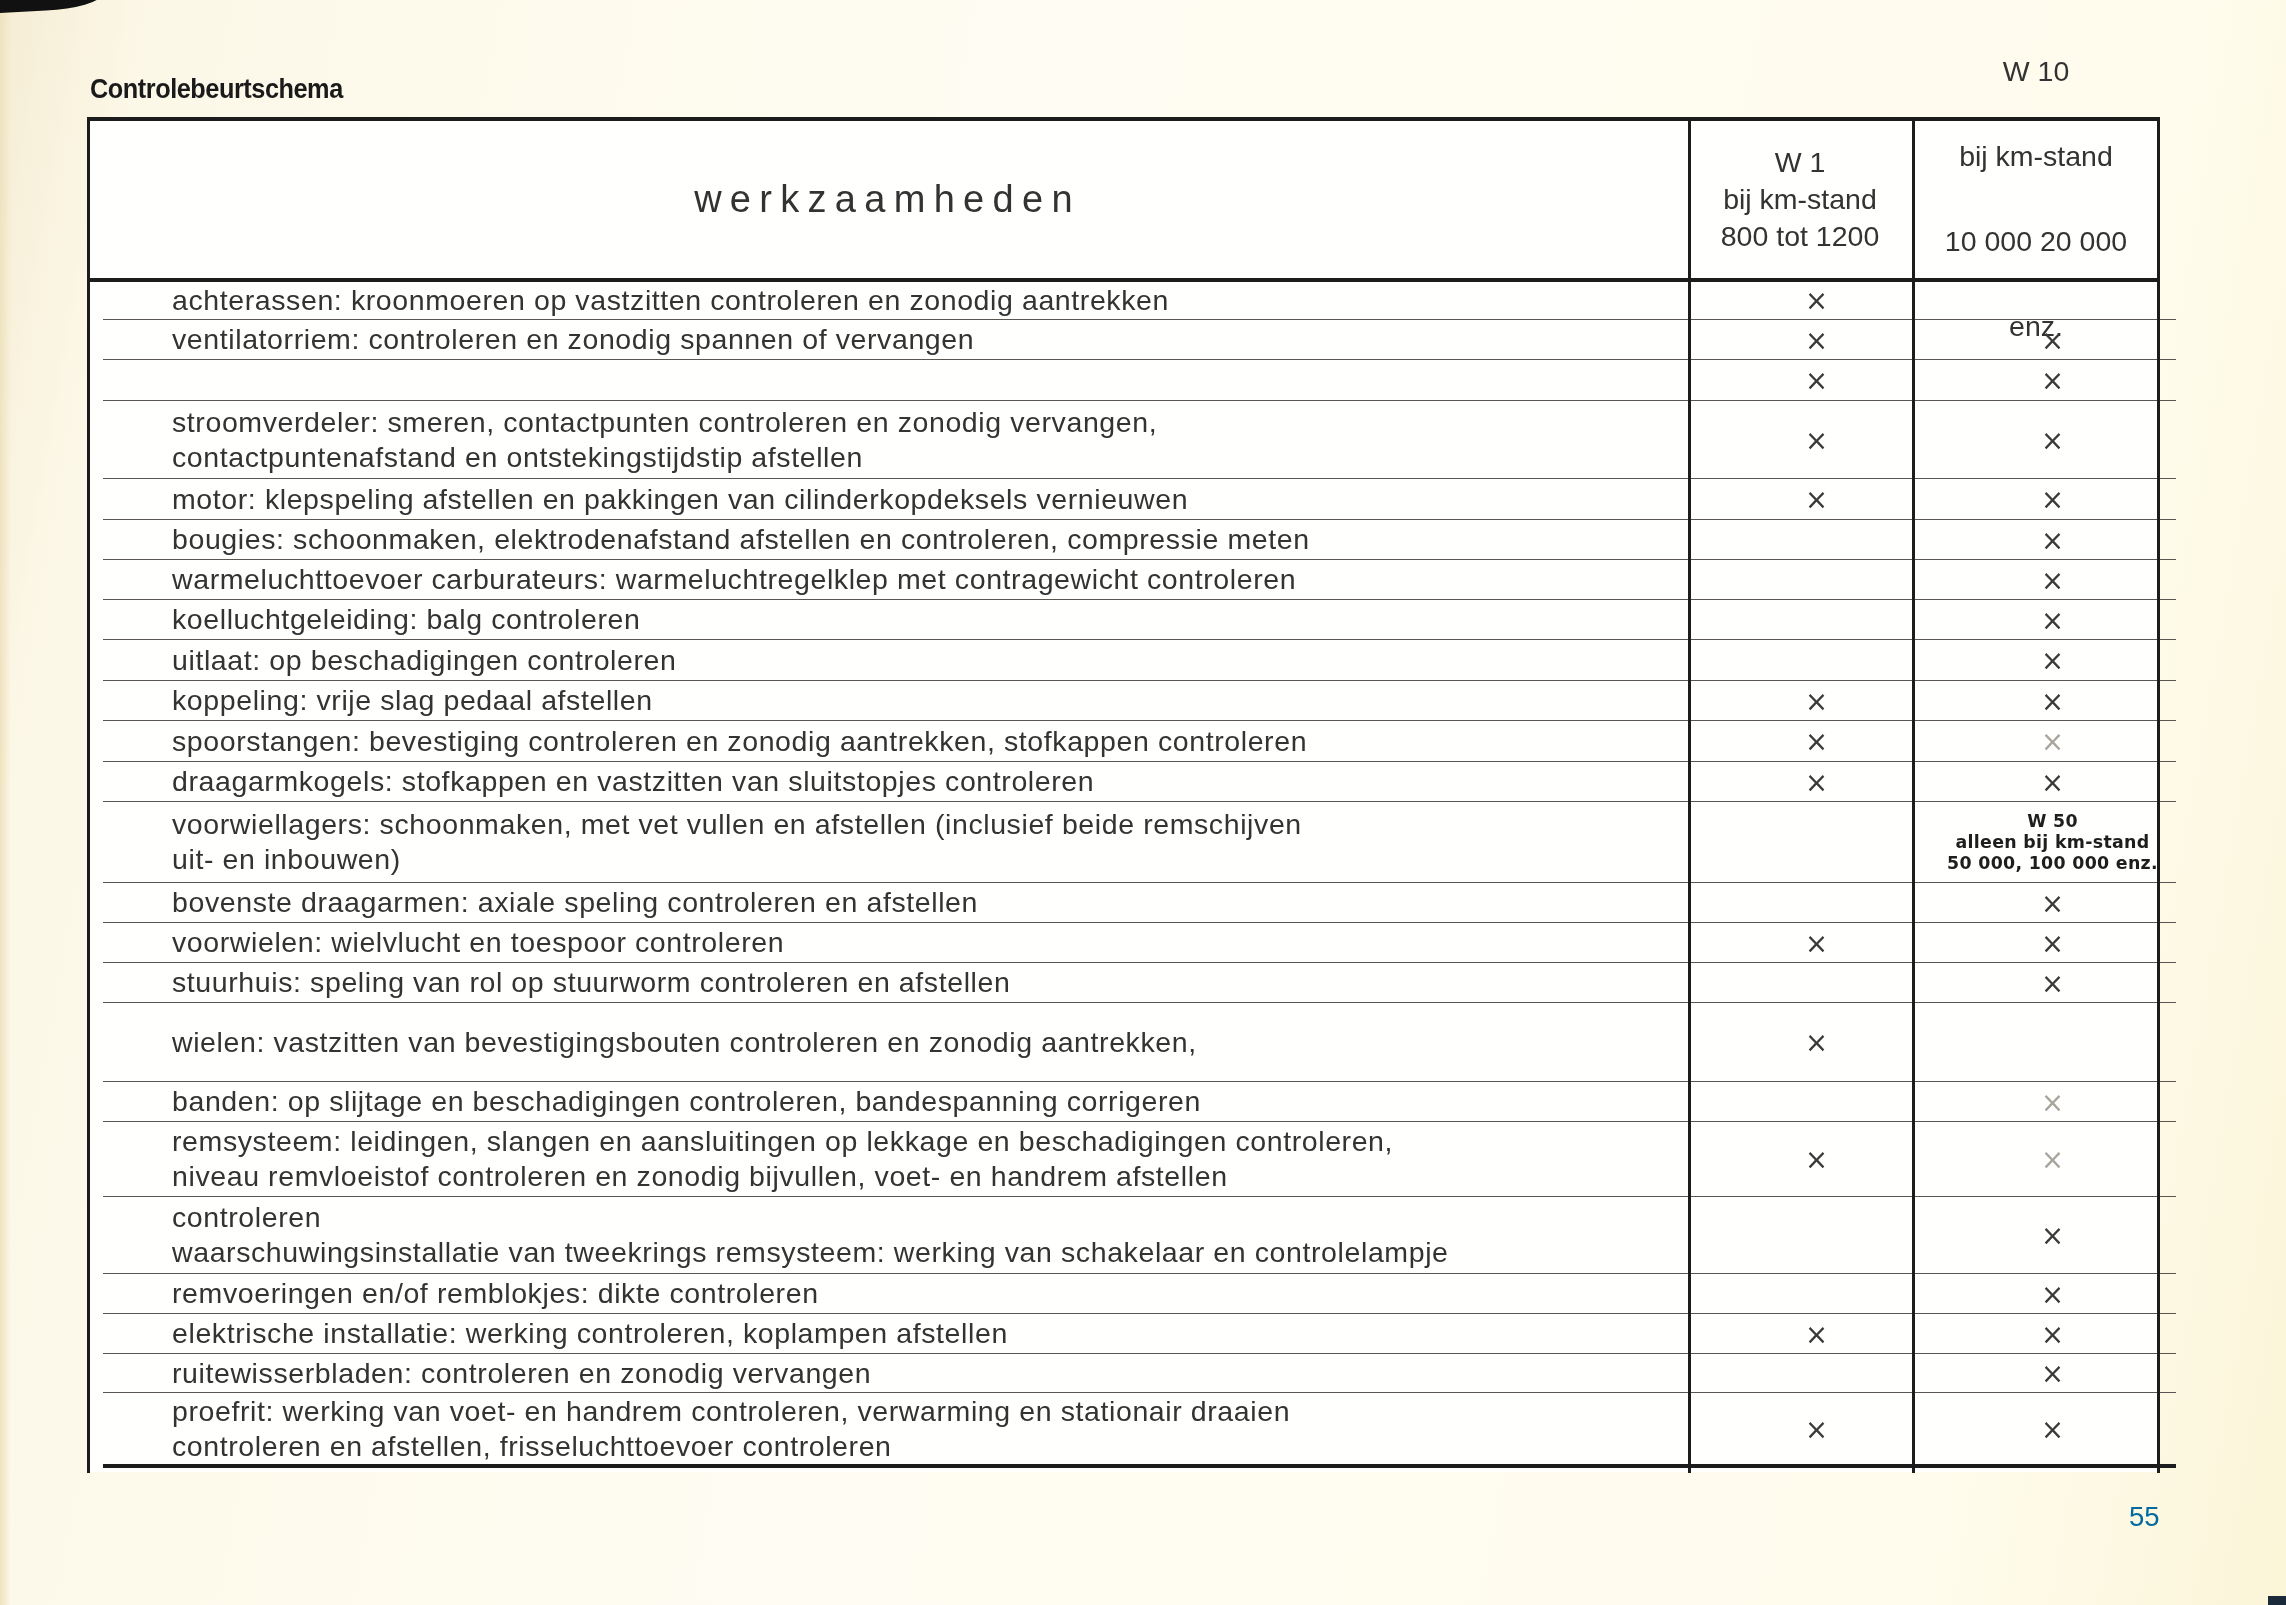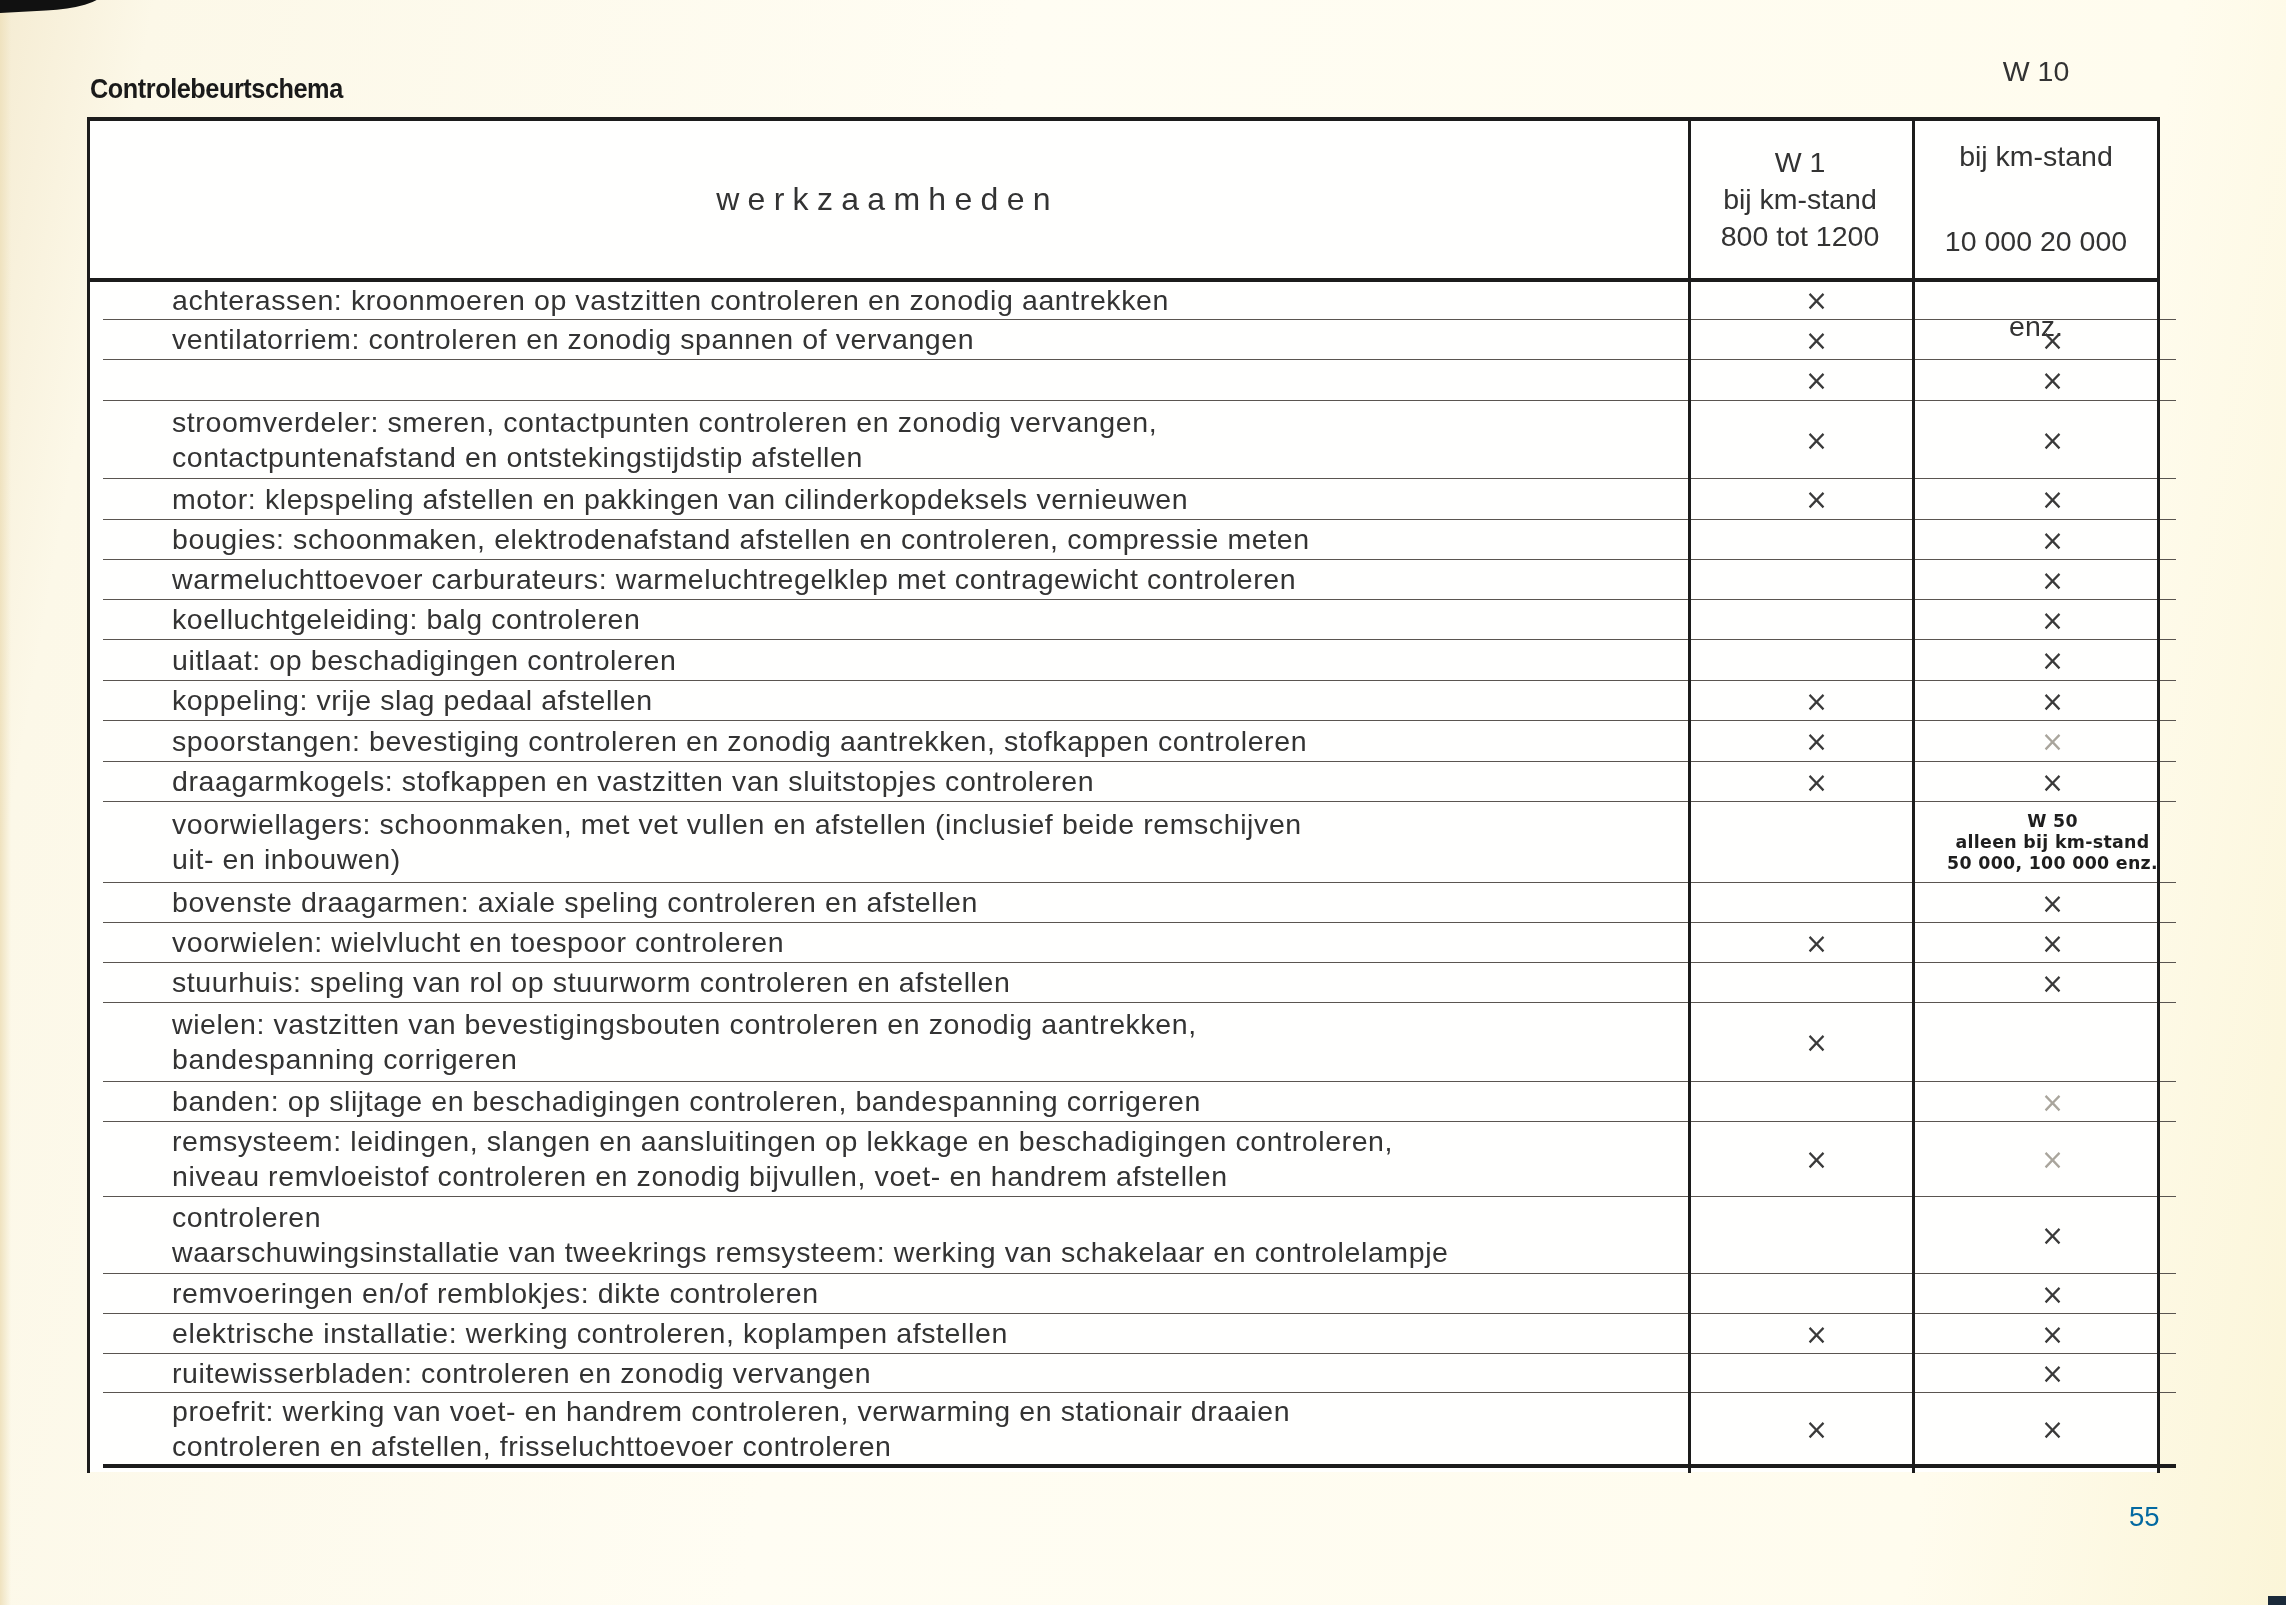--- a/index.html
+++ b/index.html
@@ -24,21 +24,21 @@
     position:absolute; left:87px; top:117px; width:2073px;
     background:#fffffe;
   }
   .hline-top { position:absolute; left:0; top:0; width:2073px; height:3.7px; background:#1c1c1c; }
   .header { position:absolute; left:0; top:3.7px; width:2073px; height:157px; }
   .hdr-line { position:absolute; left:0; top:161px; width:2073px; height:3.7px; background:#1c1c1c; }
   .vline { position:absolute; width:2.8px; background:#1c1c1c; }
   .hdr-main {
     position:absolute; left:0; top:0; width:1601px; height:157px;
     display:flex; align-items:center; justify-content:center;
-    font-size:32px; letter-spacing:8.3px; color:#333;
+    font-size:38px; letter-spacing:8.3px; color:#333;
     font-family:"Liberation Sans", sans-serif;
     border-radius:29px;
   }
   .hdr-col {
     position:absolute; top:0; height:157px; display:flex; flex-direction:column;
     align-items:center; justify-content:center; text-align:center;
     font-family:"Liberation Sans", sans-serif; font-size:28.5px; line-height:37px; color:#333;
   }
   .hdr-w1 { left:1601px; width:224px; }
   .hdr-w10 { left:1825px; width:248px;gap:48px; }
@@ -206,21 +206,20 @@
       <div class="row" style="height: 40px;">
         <div class="cell-text">
           <span>stuurhuis: speling van rol op stuurworm controleren en afstellen</span>
         </div>
         <div class="cell-mark cell-w1"></div>
         <div class="cell-mark cell-w10">×</div>
       </div>
       <div class="row" style="height: 79px;">
         <div class="cell-text">
           <span>wielen: vastzitten van bevestigingsbouten controleren en zonodig aantrekken,</span>
-          <span>bandespanning corrigeren</span>
         </div>
         <div class="cell-mark cell-w1">×</div>
         <div class="cell-mark cell-w10"></div>
       </div>
       <div class="row" style="height: 40px;">
         <div class="cell-text">
           <span>banden: op slijtage en beschadigingen controleren, bandespanning corrigeren</span>
         </div>
         <div class="cell-mark cell-w1"></div>
         <div class="cell-mark cell-w10 mark-faint">×</div>

